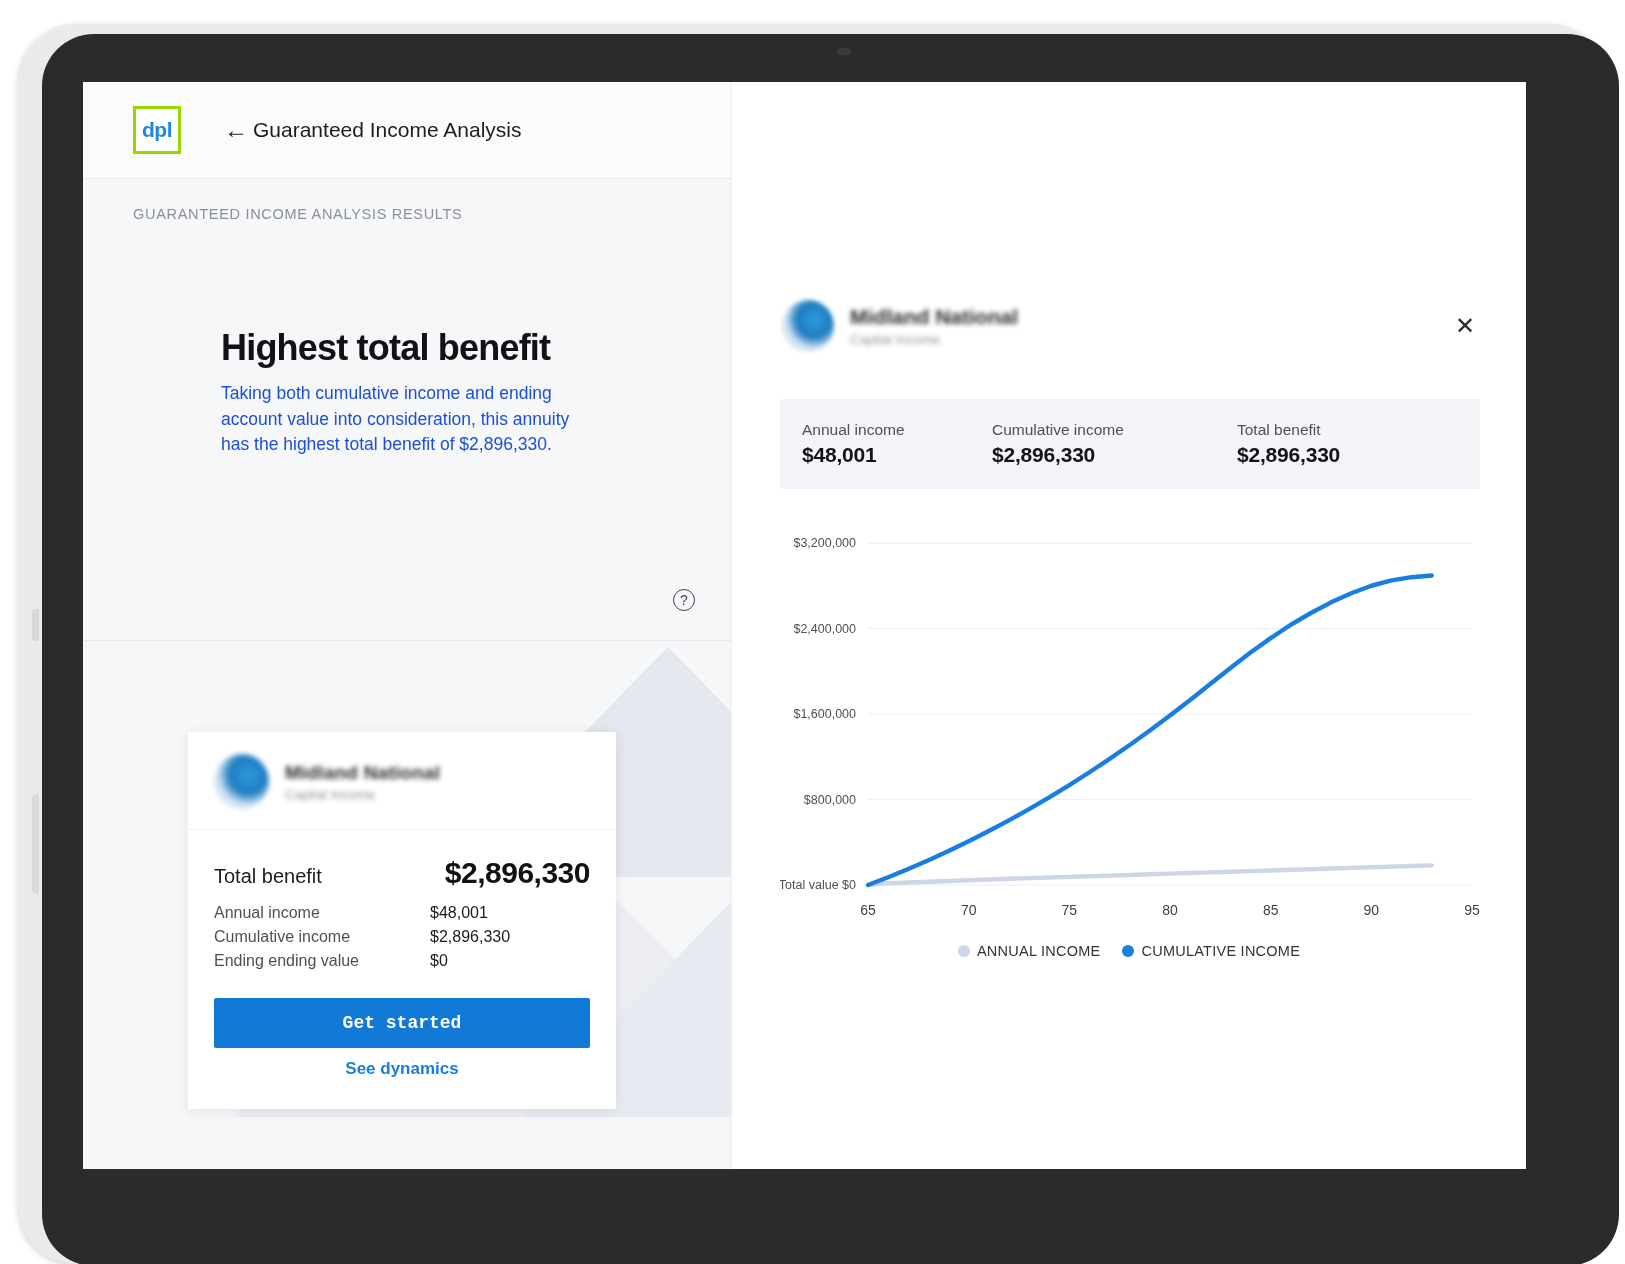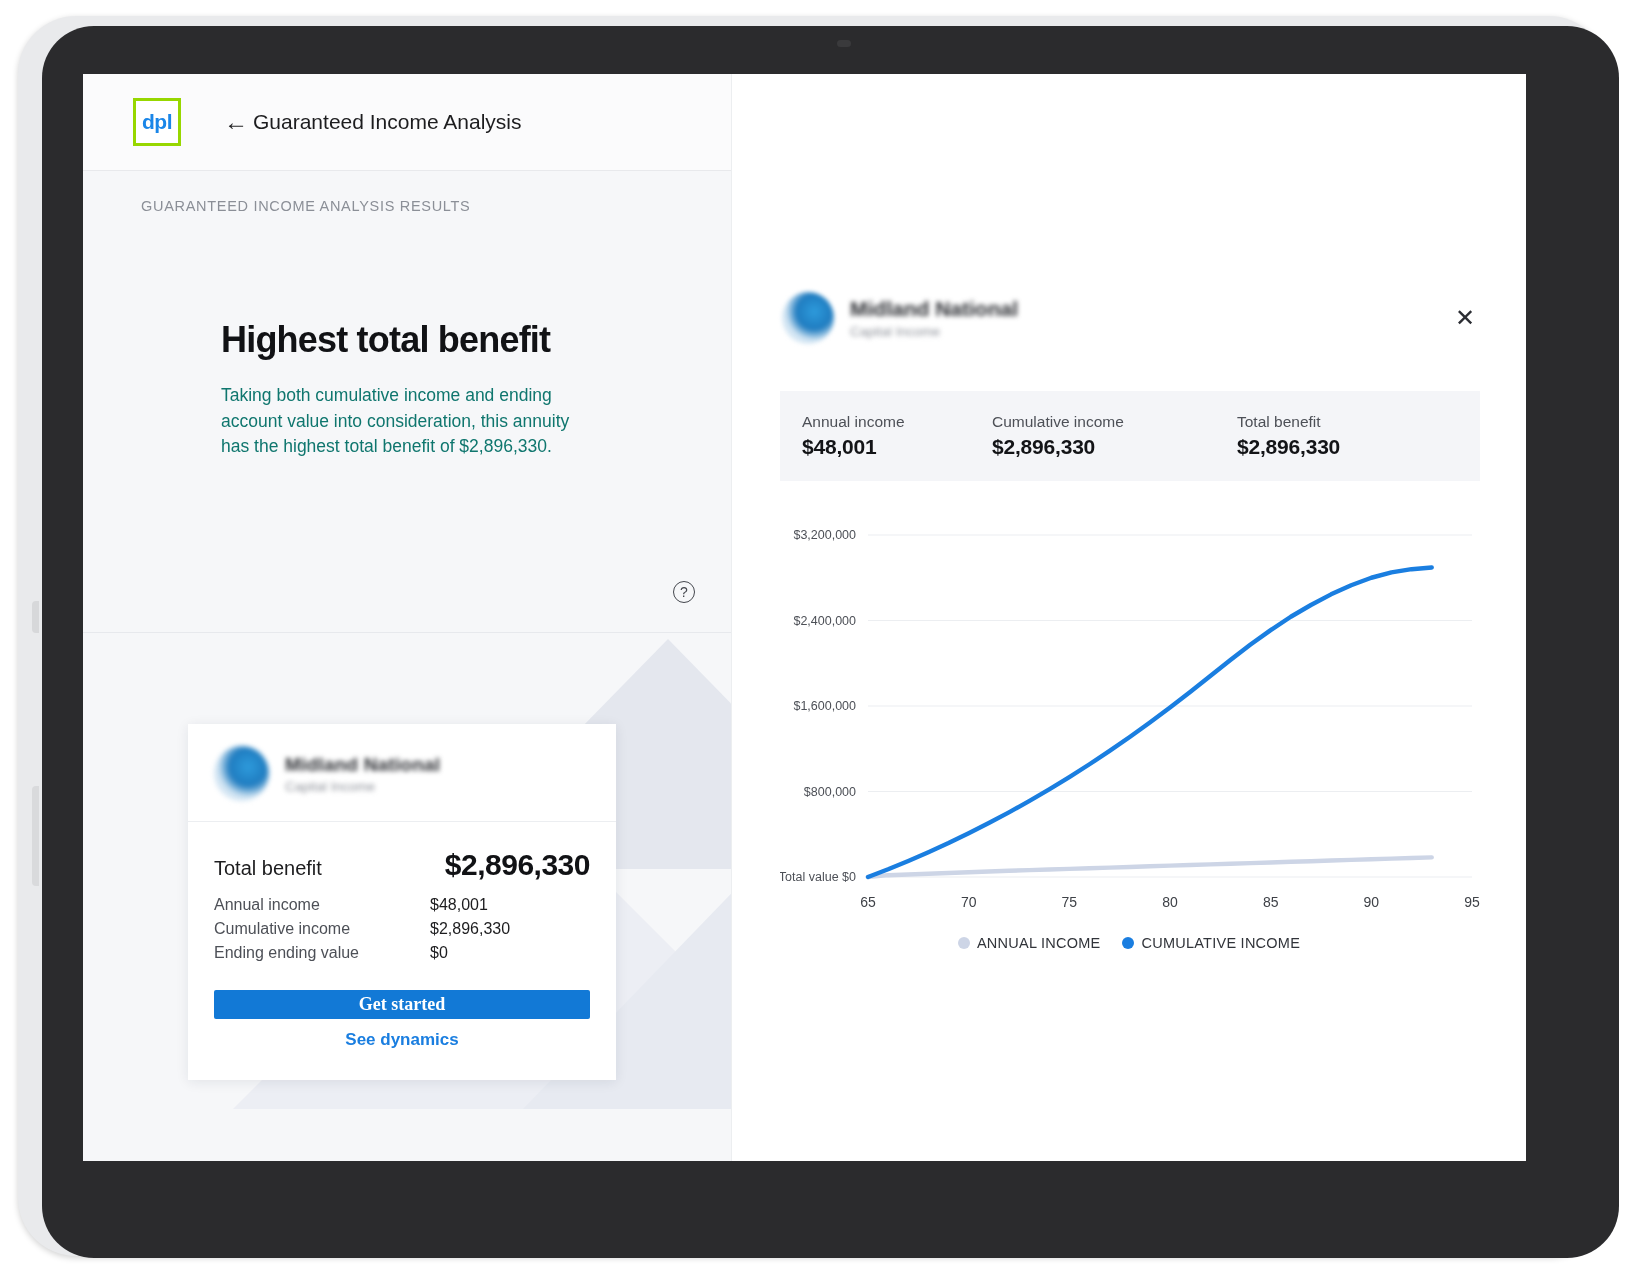--- a/index.html
+++ b/index.html
@@ -9,21 +9,21 @@
     height: 1264px;
     background: #ffffff;
     font-family: "Liberation Sans", sans-serif;
     overflow: hidden;
   }
 
   
   .device-outer {
     position: absolute;
     left: 18px;
-    top: 16px;
+    top: 24px;
     width: 1589px;
     height: 1240px;
     background: #e9eaec;
     border-radius: 58px;
     box-shadow: 0 2px 6px rgba(0,0,0,0.18);
   }
   .device-bezel {
     position: absolute;
     left: 24px;
     top: 10px;
@@ -154,40 +154,39 @@
     z-index: 3;
   }
 
   .results-label {
     position: relative;
     padding: 27px 0 0 50px;
     font-size: 14.5px;
     letter-spacing: 0.7px;
     color: #8b8f97;
     z-index: 3;
-    margin-left: 8px;
   }
 
   .hero {
     position: relative;
     z-index: 3;
     padding: 105px 0 0 138px;
     width: 560px;
   }
   .hero-title {
     font-size: 36px;
     font-weight: 700;
     color: #111215;
     letter-spacing: -0.8px;
   }
   .hero-desc {
-    margin-top: 22px;
+    margin-top: 12px;
     font-size: 17.5px;
     line-height: 1.47;
-    color: #0f766e;
+    color: #1d4ed8;
     width: 372px;
   }
   .hero-actions {
     margin-top: 40px;
     display: flex;
     align-items: center;
   }
   .btn-generate {
     background: #d4e7fb;
     color: #1a7ee0;
@@ -292,25 +291,25 @@
   }
   .row-item-label { color: #4d5057; width: 216px; }
   .row-item-value { color: #1d1d1f; }
   .btn-getstarted {
     margin-top: 22px;
     width: 100%;
     background: #1279d6;
     color: #ffffff;
     font-size: 18px;
     font-weight: 700;
-    padding: 4px 0;
+    padding: 15px 0;
     border: none;
     border-radius: 2px;
     cursor: pointer;
-    font-family: Liberation Serif, serif;
+    font-family: Liberation Mono, monospace;
   }
   .btn-seedynamics {
     margin-top: 11px;
     width: 100%;
     text-align: center;
     color: #1a7ee0;
     font-size: 17px;
     font-weight: 700;
     background: none;
     border: none;

